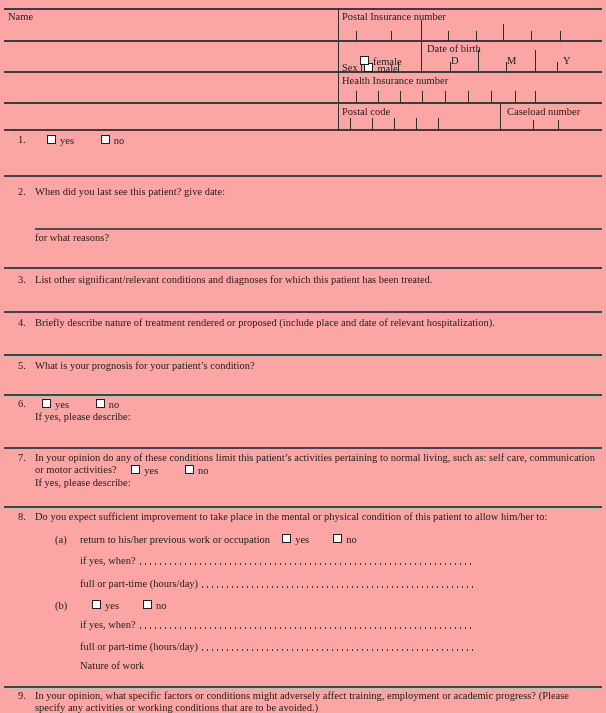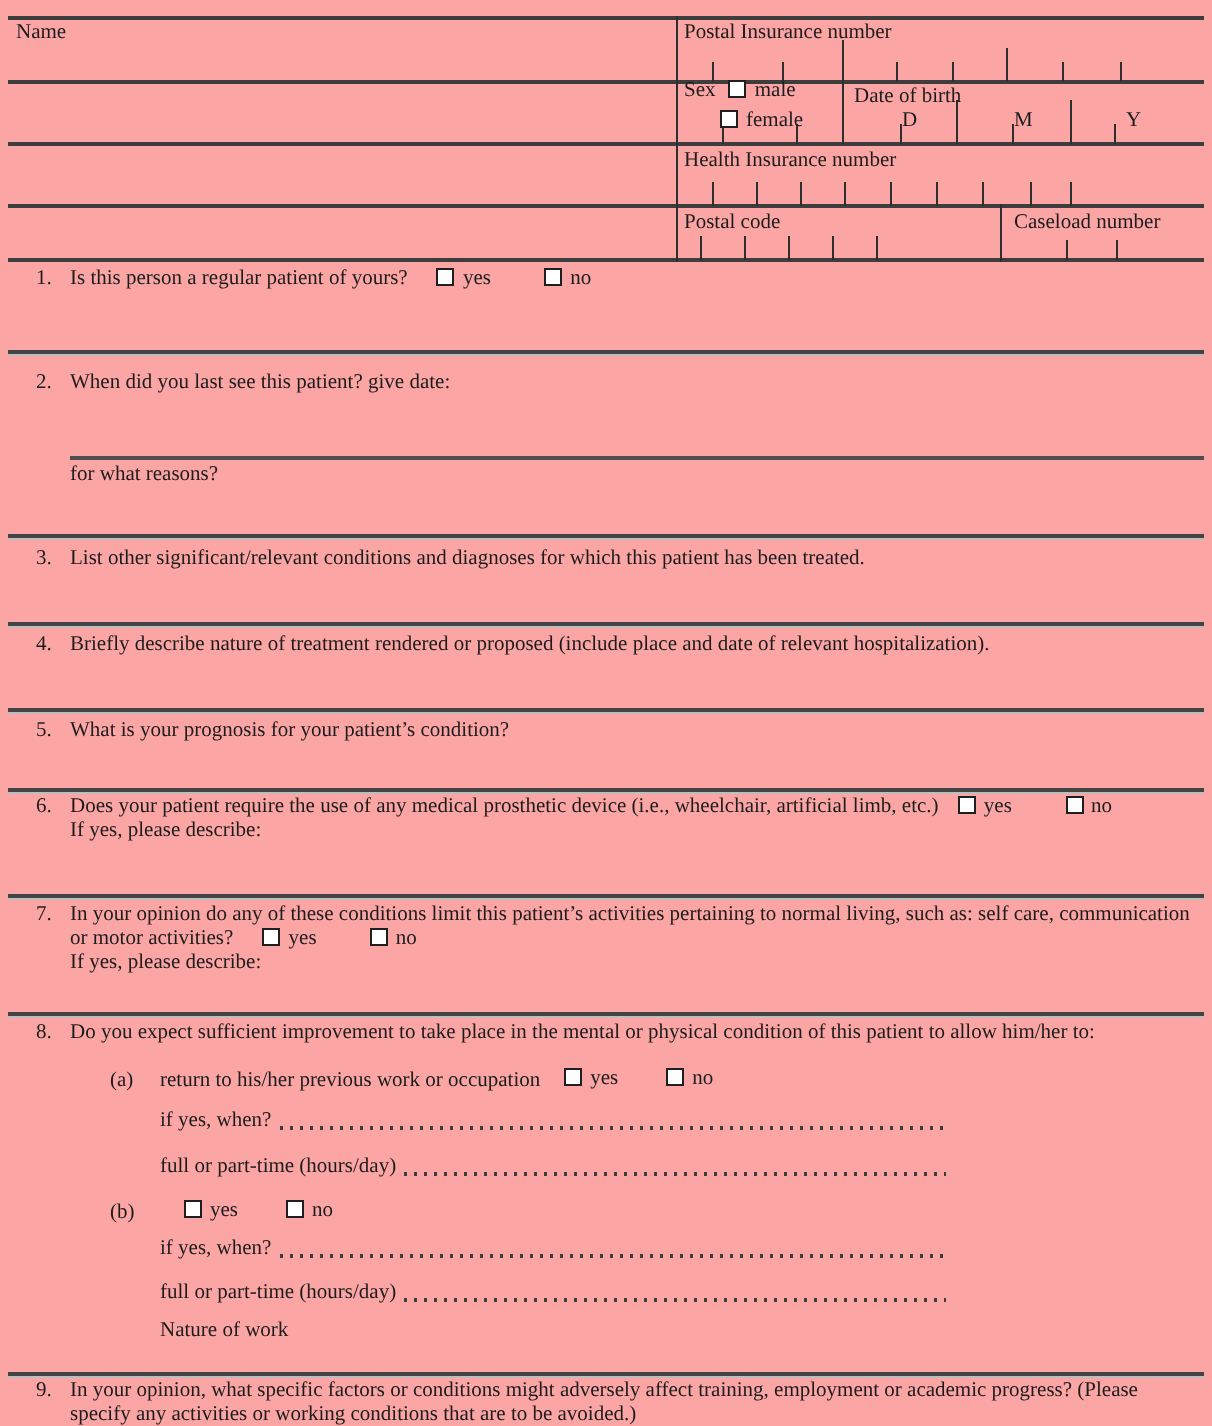--- a/index.html
+++ b/index.html
@@ -78,21 +78,21 @@
     <i class="tick" style="left:416px;top:118px;height:12px"></i>
     <i class="tick" style="left:438px;top:118px;height:12px"></i>
 
     <i class="tick" style="left:533px;top:120px;height:10px"></i>
     <i class="tick" style="left:558px;top:120px;height:10px"></i>
   </div>
 
   <div class="lbl" style="left:8px;top:11px">Name</div>
   <div class="lbl" style="left:342px;top:11px">Postal Insurance number</div>
 
-  <div class="lbl" style="left:342px;top:40px">
+  <div class="lbl" style="left:342px;top:62px">
     <span>Sex</span>
     <span class="cb" style="margin-left:4px">
       <span class="box"></span>
       <span>male</span>
     </span>
   </div>
   <div class="lbl" style="left:360px;top:55px">
     <span class="cb">
       <span class="box"></span>
       <span>female</span>
@@ -113,21 +113,20 @@
   <div class="sep" style="top:311px"></div>
   <div class="sep" style="top:354px"></div>
   <div class="sep" style="top:394px"></div>
   <div class="sep" style="top:447px"></div>
   <div class="sep" style="top:506px"></div>
   <div class="sep" style="top:686px"></div>
 
   <div class="q" style="top:134px">
     <span class="qn">1.</span>
     <div class="qt">
-      <span>Is this person a regular patient of yours?</span>
       <span class="cb cb-yes">
         <span class="box"></span>
         <span>yes</span>
       </span>
       <span class="cb cb-no">
         <span class="box"></span>
         <span>no</span>
       </span>
     </div>
   </div>
@@ -152,21 +151,20 @@
   </div>
 
   <div class="q" style="top:360px">
     <span class="qn">5.</span>
     <div class="qt">What is your prognosis for your patient’s condition?</div>
   </div>
 
   <div class="q" style="top:398px">
     <span class="qn">6.</span>
     <div class="qt">
-      <span>Does your patient require the use of any medical prosthetic device (i.e., wheelchair, artificial limb, etc.)</span>
       <span class="cb" style="margin-left:7px">
         <span class="box"></span>
         <span>yes</span>
       </span>
       <span class="cb cb-no">
         <span class="box"></span>
         <span>no</span>
       </span>
       <div class="followup">If yes, please describe:</div>
     </div>

